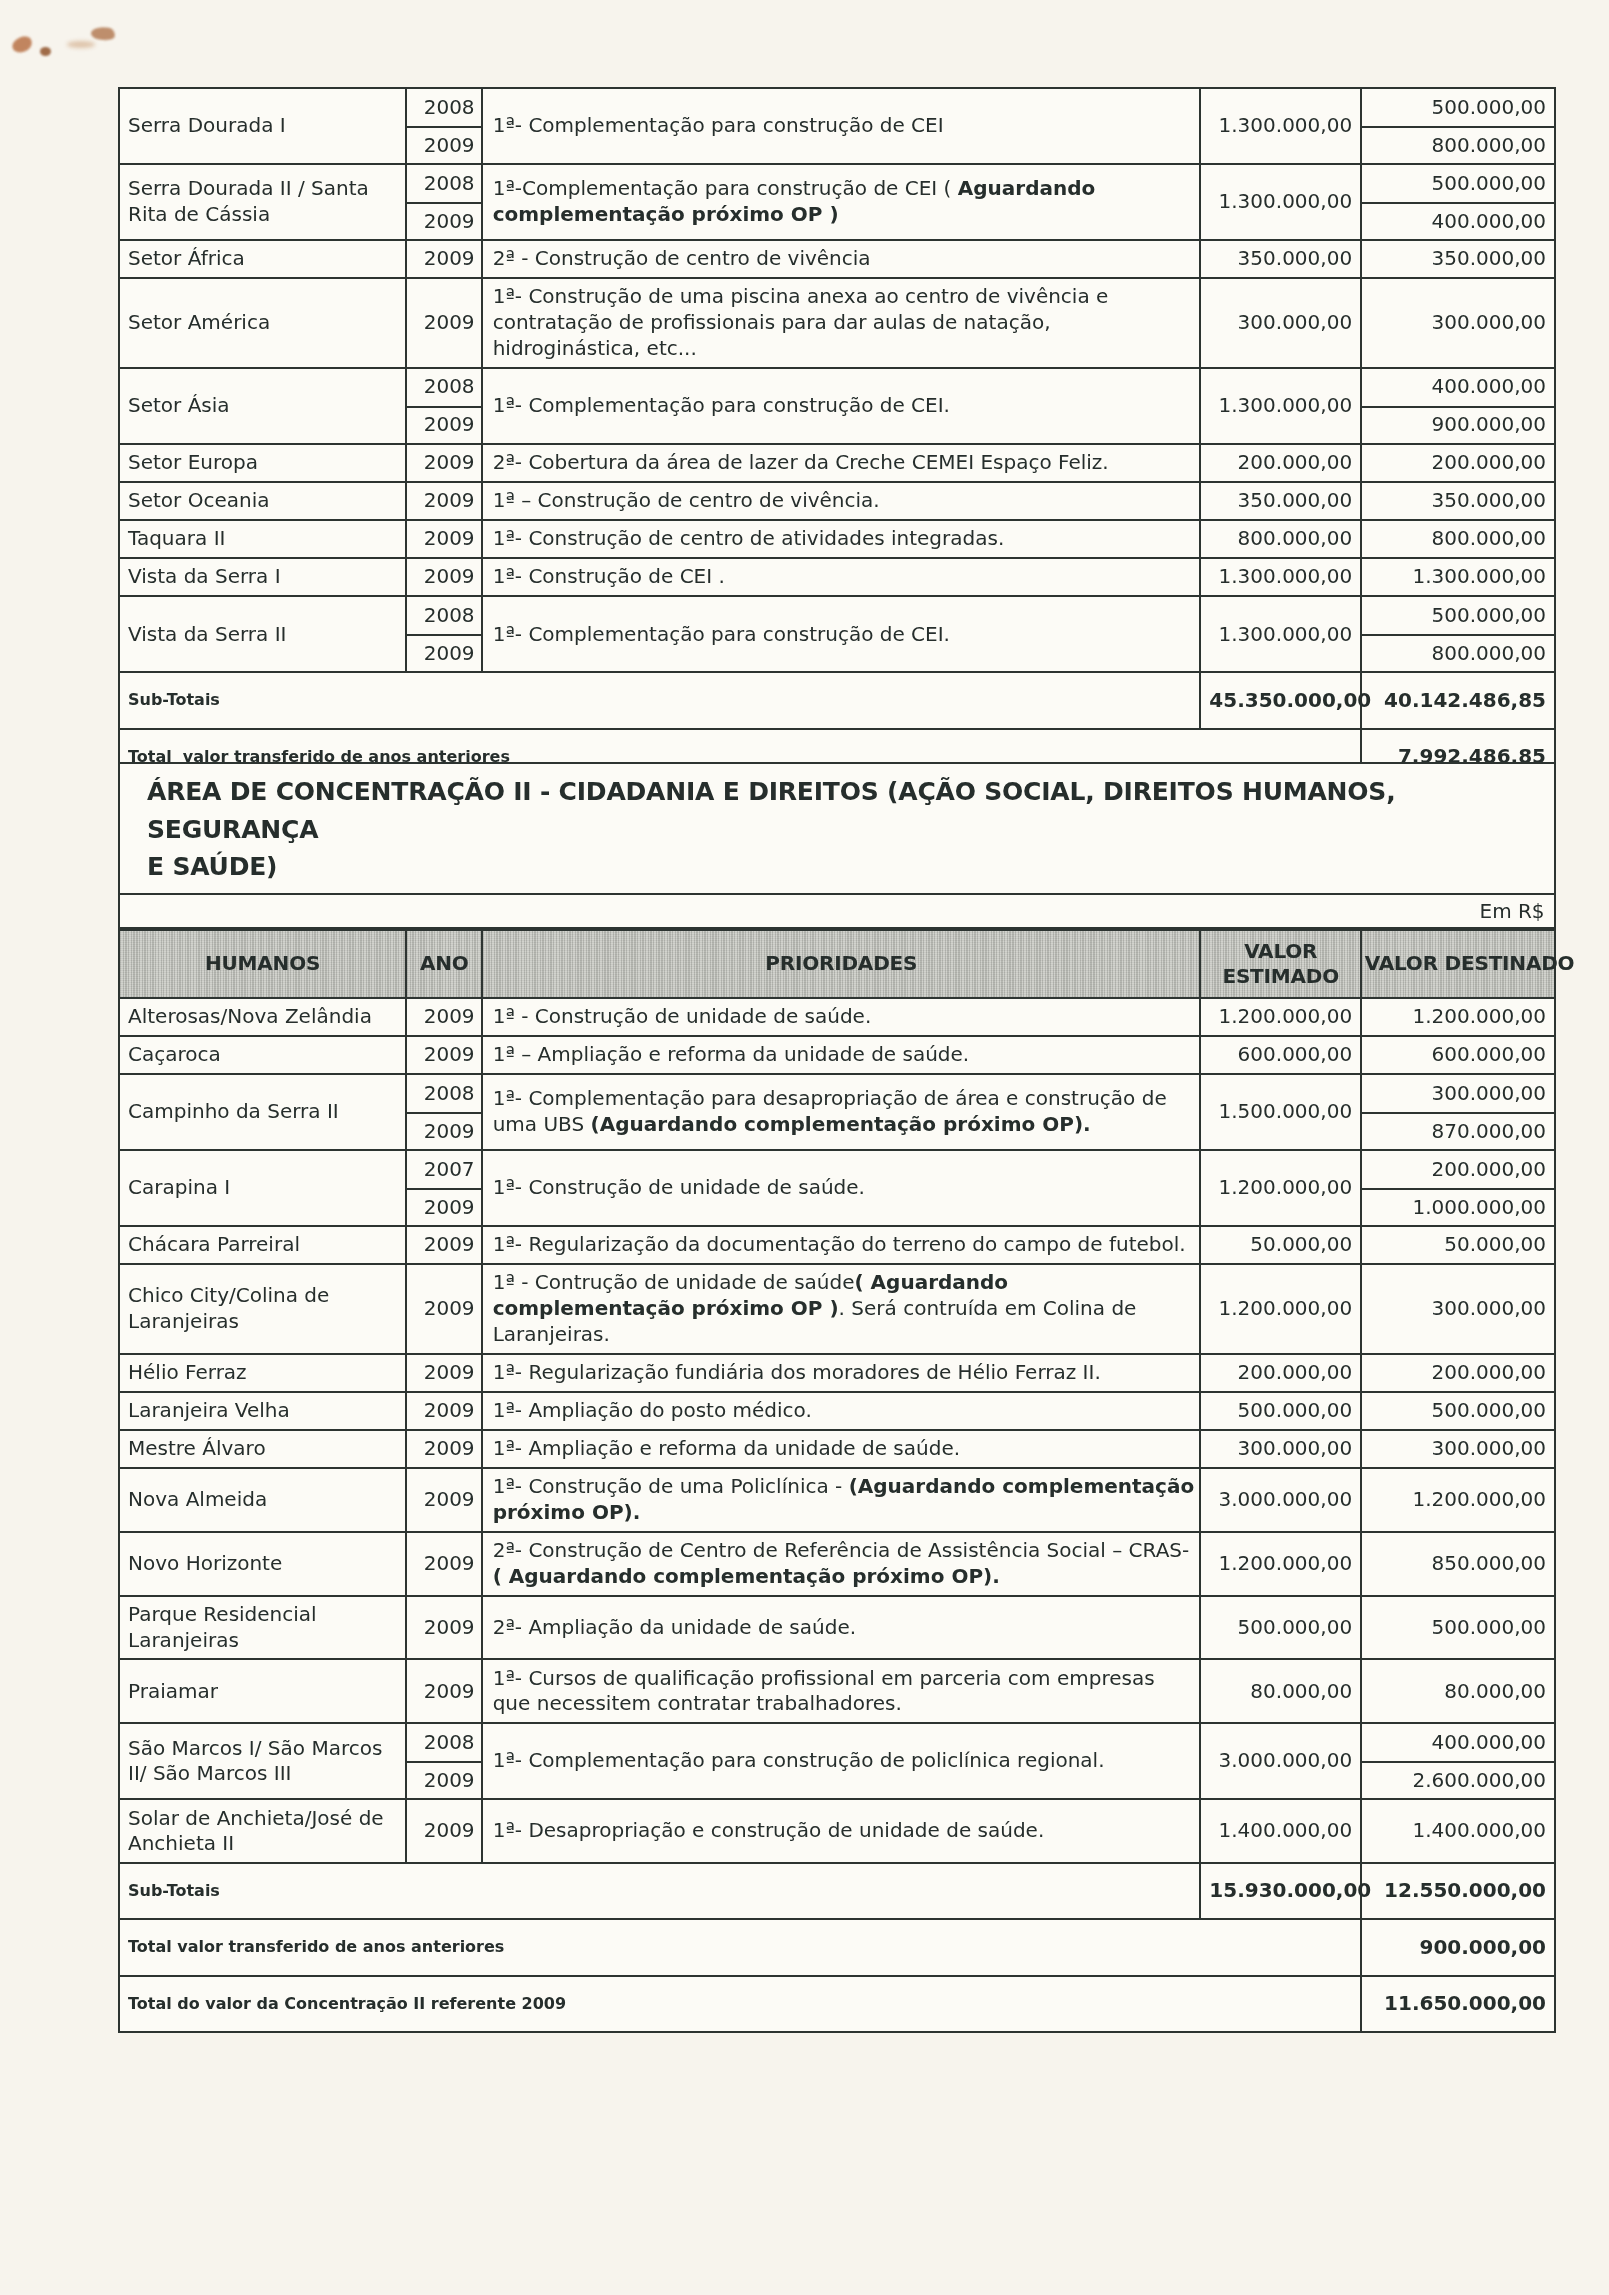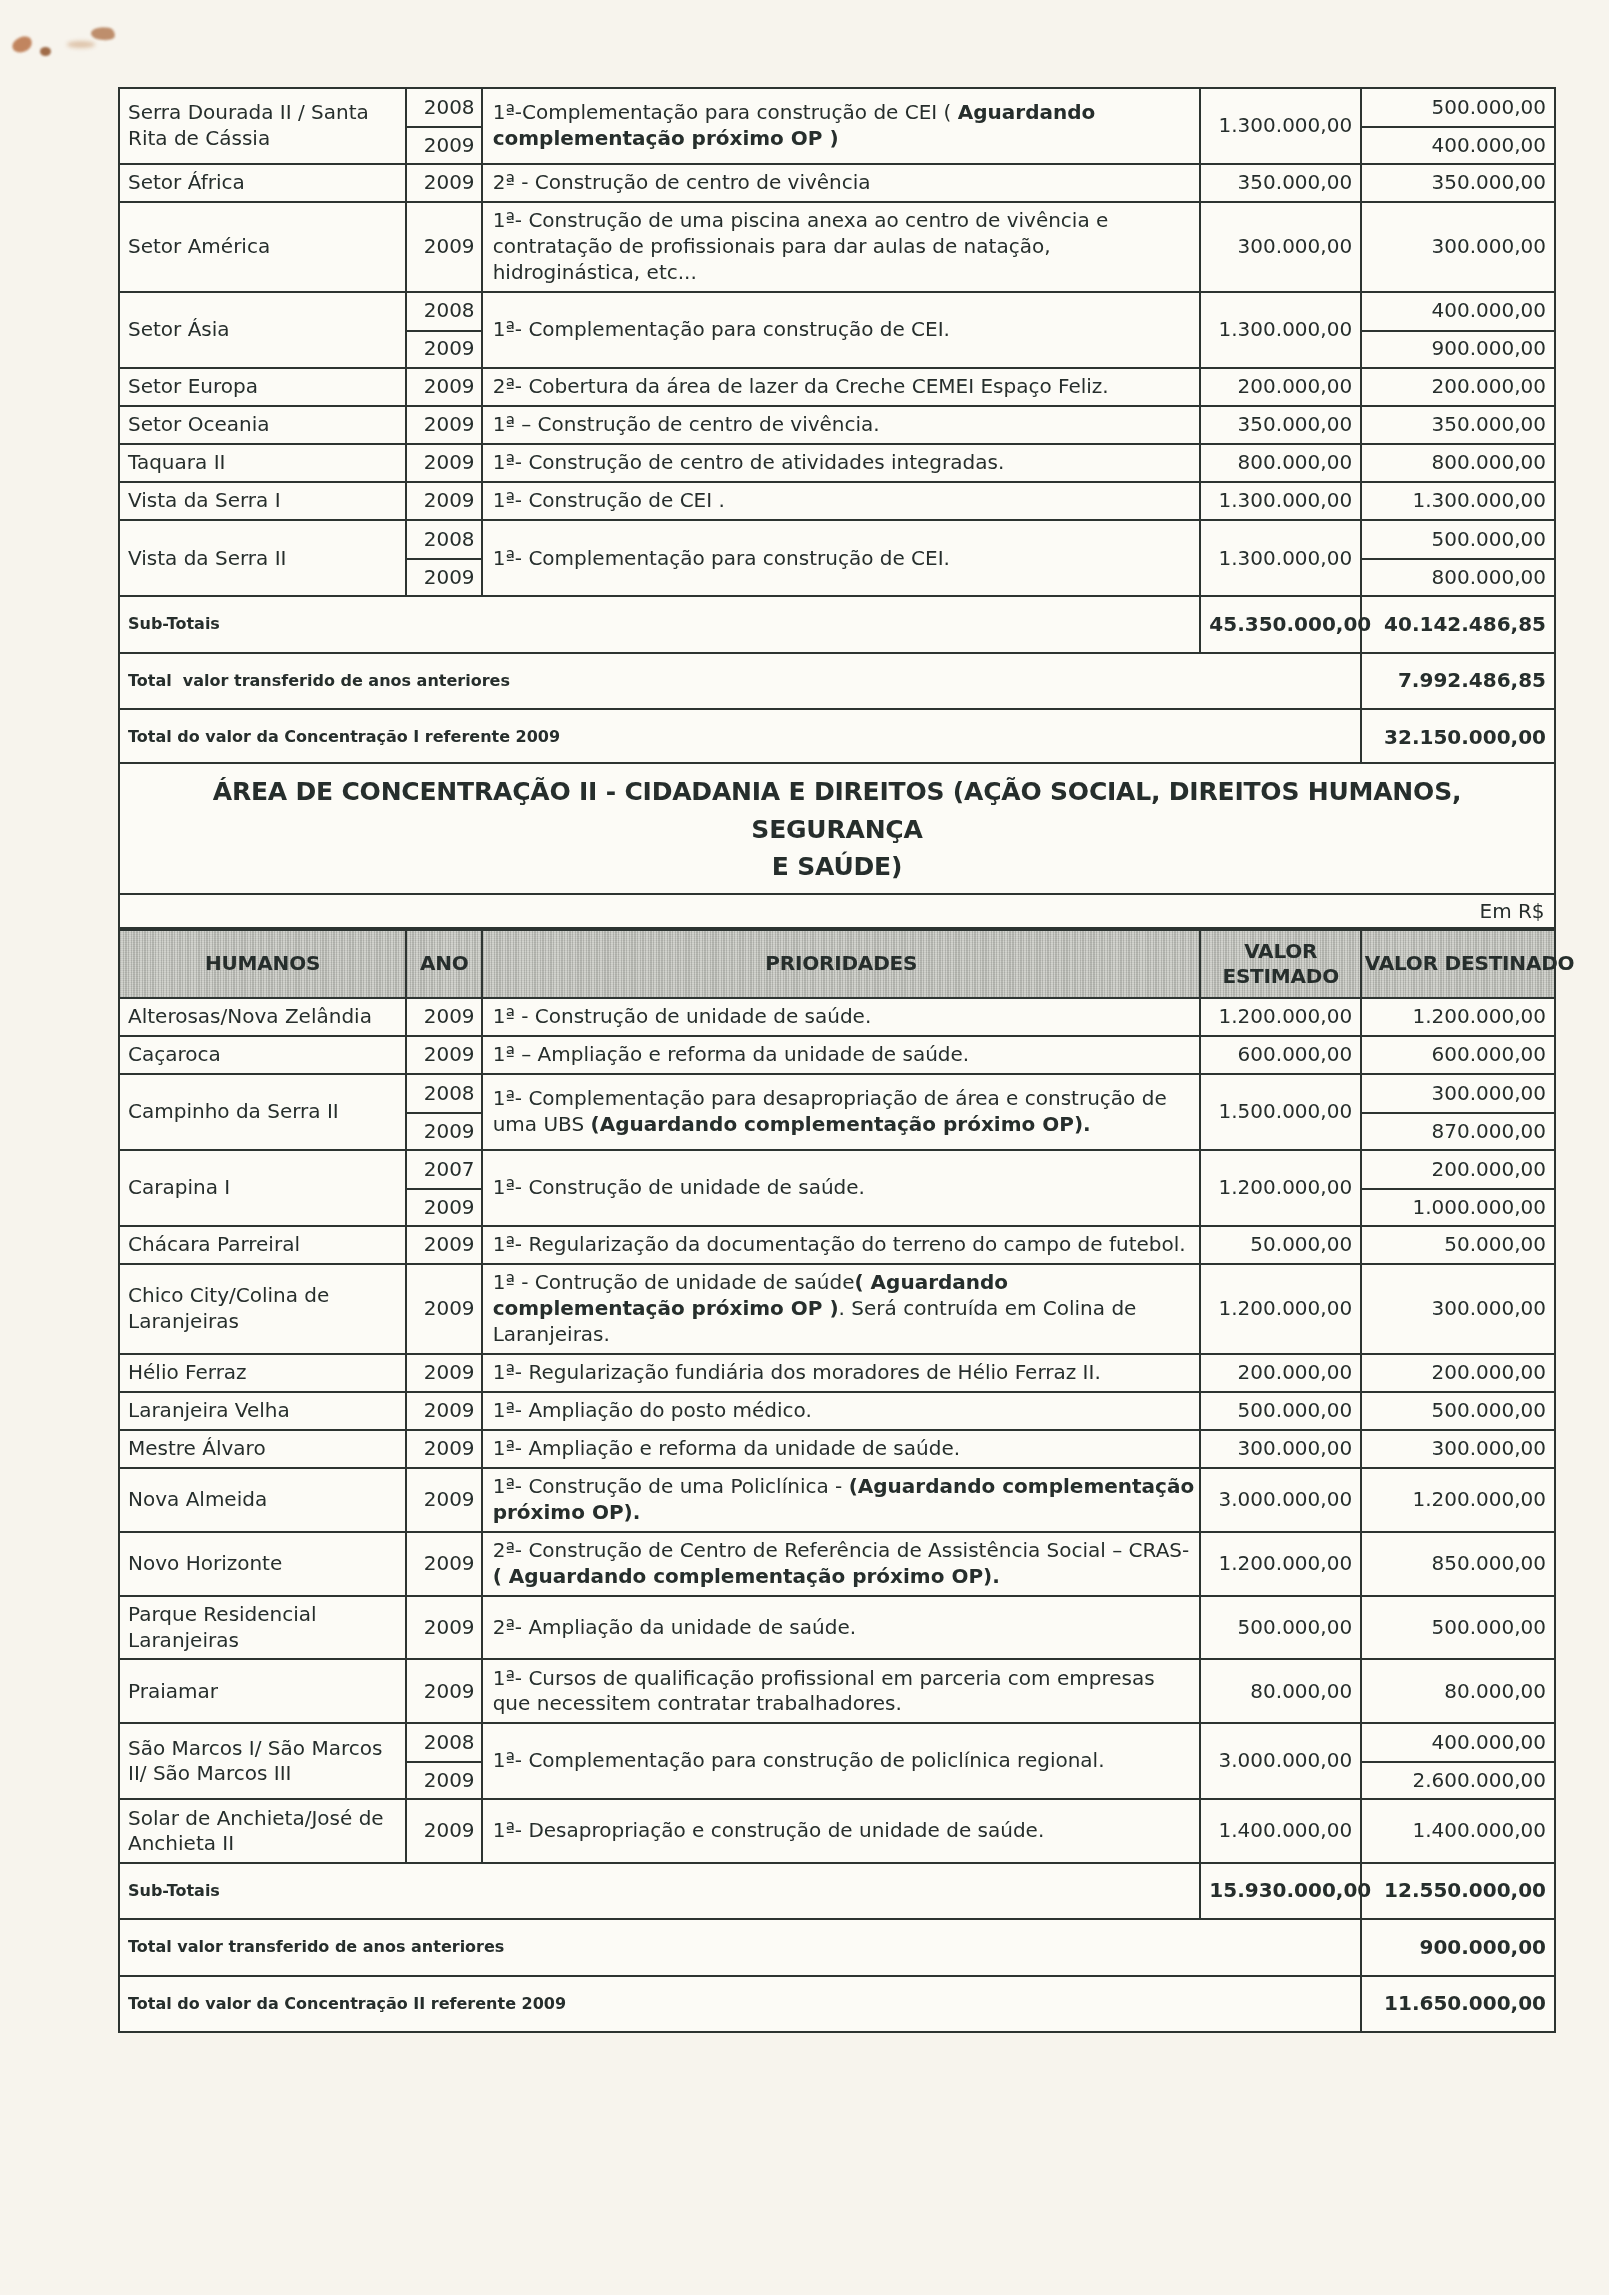--- a/index.html
+++ b/index.html
@@ -18,21 +18,21 @@
 
   .twrap { position:absolute; left:118px; width:1438px; box-sizing:border-box; background:#fcfbf6; }
   #t1wrap { top:87px; }
   #t2wrap { top:762px; }
 
   table.optable { width:100%; border-collapse:collapse; table-layout:fixed; background:#fcfbf6; }
   .optable td, .optable th { border:2.7px solid #2d3431; vertical-align:middle; box-sizing:border-box; }
 
   .t2title {
     box-sizing:border-box; border:2.7px solid #2d3431; border-bottom:none;
-    text-align:center; font-weight:bold; font-size:25px; line-height:1.5;
+    text-align:left; font-weight:bold; font-size:25px; line-height:1.5;
     padding:9.4px 27px 6.7px 27px; letter-spacing:-0.2px;
   }
   .t2emrs {
     box-sizing:border-box; border:2.7px solid #2d3431;
     text-align:right; font-weight:normal; font-size:20px; padding:4px 9.4px;
   }
 
   .optable thead th {
     font-size:20px; font-weight:bold; text-align:center; padding:8px 2.7px;
     letter-spacing:-0.2px; line-height:1.25;
@@ -67,20 +67,33 @@
   <div class="twrap" id="t1wrap">
     <table class="optable">
       <colgroup>
         <col style="width:20%">
           <col style="width:5.3%">
           <col style="width:50%">
         <col style="width:11.2%">
           <col style="width:13.5%">
       </colgroup>
       <tbody id="t1body">
+          <tr>
+            <td class="bairro">Serra Dourada I</td>
+            <td class="ano split">
+              <div class="rowpart">2008</div>
+              <div class="rowpart">2009</div>
+            </td>
+            <td class="prior"><span>1ª- Complementação para construção de CEI</span></td>
+            <td class="money">1.300.000,00</td>
+            <td class="money split">
+              <div class="rowpart">500.000,00</div>
+              <div class="rowpart">800.000,00</div>
+            </td>
+          </tr>
           <tr>
             <td class="bairro">Serra Dourada II / Santa Rita de Cássia</td>
             <td class="ano split">
               <div class="rowpart">2008</div>
               <div class="rowpart">2009</div>
             </td>
             <td class="prior"><span>1ª-Complementação para construção de CEI ( </span><b>Aguardando complementação próximo OP )</b></td>
             <td class="money">1.300.000,00</td>
             <td class="money split">
               <div class="rowpart">500.000,00</div>

